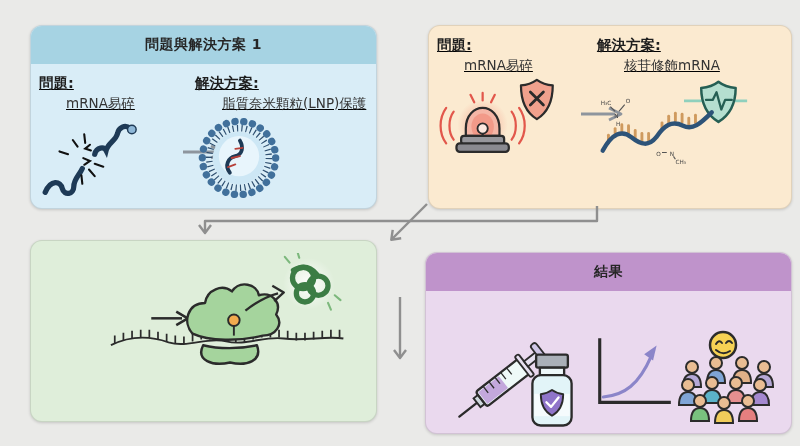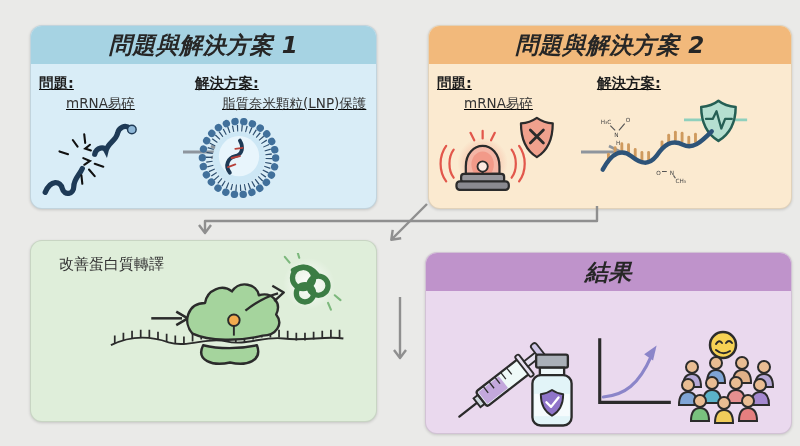--- a/index.html
+++ b/index.html
@@ -2,21 +2,21 @@
 <html><head>
 <meta charset="utf-8">
 <style>
   html,body{margin:0;padding:0;width:800px;height:446px;overflow:hidden;
     font-family:"DejaVu Sans","Liberation Sans",sans-serif;}
   .canvas{position:relative;width:800px;height:446px;background:var(--bg,#eaeae8);}
   .connectors{position:absolute;left:0;top:0;width:800px;height:446px;pointer-events:none;z-index:3;}
   .panel{position:absolute;border-radius:12px;background:var(--bod);
     border:1px solid rgba(0,0,0,.10);box-shadow:0 1px 3px rgba(0,0,0,.16);overflow:hidden;z-index:2;}
   .panel .hdr{height:38px;background:var(--hdr);display:flex;align-items:center;justify-content:center;}
-  .panel .hdr h2{margin:0;font-size:23px;font-weight:bold;color:#262626;letter-spacing:.5px;font-style:italic;}
+  .panel .hdr h2{margin:0;font-size:14px;font-weight:bold;color:#262626;letter-spacing:.5px;}
   .pbody{position:relative;height:calc(100% - 38px);}
   .p1{left:30px;top:25px;width:345px;height:182px;}
   .p2{left:428px;top:25px;width:362px;height:182px;}
   .p3{left:30px;top:240px;width:345px;height:180px;}
   .p4{left:425px;top:252px;width:365px;height:180px;}
   .col{position:absolute;top:10px;display:flex;flex-direction:column;align-items:flex-start;text-align:center;text-decoration:underline;}
   .col .lbl{font-weight:bold;font-size:14.5px;color:#1f1f1f;line-height:1.3;}
   .col .val{font-size:13.5px;color:#333;margin-top:2px;line-height:1.3;white-space:nowrap;padding-left:27px;}
   .p1 .problem,.p2 .problem{left:8px;width:148px;}
   .p1 .solution{left:164px;width:176px;}
@@ -72,23 +72,20 @@
             <line x1="36" y1="58" x2="44" y2="55"></line>
               <line x1="40" y1="48" x2="49" y2="46"></line>
               <line x1="44" y1="38" x2="52" y2="37"></line>
           </g>
         </svg>
       </div>
     </div>
   </section>
 
   <section class="panel p2" style="--hdr: #f2b97b; --bod: #fbead0;">
-    <div class="hdr">
-      <h2>問題與解決方案 2</h2>
-    </div>
     <div class="pbody">
       <div class="col problem">
         <div class="lbl">問題:</div>
         <div class="val">mRNA易碎</div>
         <svg width="124" height="86" viewBox="0 0 125 92" style="margin-top:4px">
           <defs>
             <radialGradient id="aglow" cx="50%" cy="50%" r="50%">
               <stop offset="0%" stop-color="#ef6e5c" stop-opacity=".55"></stop>
               <stop offset="100%" stop-color="#ef6e5c" stop-opacity="0"></stop>
             </radialGradient>
@@ -119,20 +116,21 @@
             </g>
           </g>
         </svg>
       </div>
       <svg class="mid-arrow" width="46" height="16" viewBox="0 0 46 16">
         <line x1="2" y1="8" x2="36" y2="8" stroke="#8e959d" stroke-width="2.8"></line>
         <path d="M30,2 L42,8 L30,14" fill="none" stroke="#8e959d" stroke-width="2.8" stroke-linejoin="round"></path>
       </svg>
       <div class="col solution">
         <div class="lbl">解決方案:</div>
+        <div class="val">核苷修飾mRNA</div>
         <svg width="152" height="88" viewBox="0 0 155 92" style="margin-top:2px">
           <g transform="translate(103,6)">
             <line x1="-14" y1="20" x2="52" y2="20" stroke="#8fd0bd" stroke-width="3"></line>
             <path d="M22,0 C27,4 33,6 40,6.5 C40,20 35,34 22,42 C9,34 4,20 4,6.5 C11,6 17,4 22,0 Z" fill="#b5dfd0" stroke="#255f54" stroke-width="2.6" stroke-linejoin="round"></path>
             <path d="M9,19 L16,19 L20,11 L25,29 L29,19 L36,19" fill="none" stroke="#255f54" stroke-width="2.4" stroke-linejoin="round" stroke-linecap="round"></path>
           </g>
           <g>
             <g stroke="#cf9a5e" stroke-width="3" stroke-linecap="round">
               <path d="M10,70v-8"></path>
                 <path d="M17,63v-8"></path>
@@ -165,21 +163,20 @@
                 <line x1="78" y1="84" x2="80" y2="87"></line>
             </g>
           </g>
         </svg>
       </div>
     </div>
   </section>
 
   <section class="panel p3" style="--hdr: #9dc897; --bod: #dfeeda;">
     <div class="pbody">
-      <div class="note">改善蛋白質轉譯</div>
       <svg class="scene" style="left:70px;top:12px" width="260" height="122" viewBox="0 0 270 127">
         <defs>
           <radialGradient id="pglow" cx="50%" cy="50%" r="50%">
             <stop offset="0%" stop-color="#ffffff" stop-opacity=".95"></stop>
             <stop offset="100%" stop-color="#ffffff" stop-opacity="0"></stop>
           </radialGradient>
         </defs>
         <g>
           <line x1="52" y1="68" x2="84" y2="68" stroke="#2b2b2b" stroke-width="2.6"></line>
           <path d="M78,61 L90,68 L78,75" fill="none" stroke="#2b2b2b" stroke-width="2.6" stroke-linejoin="round"></path>

